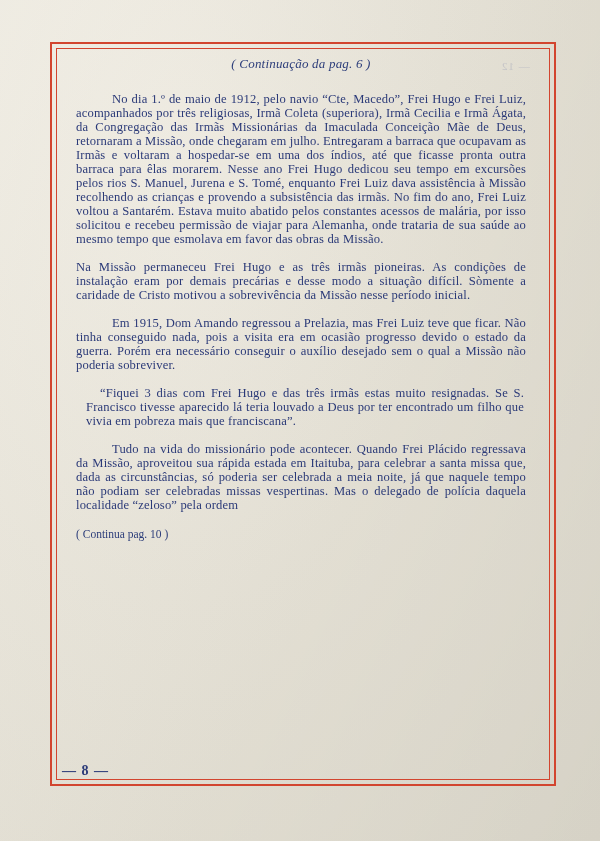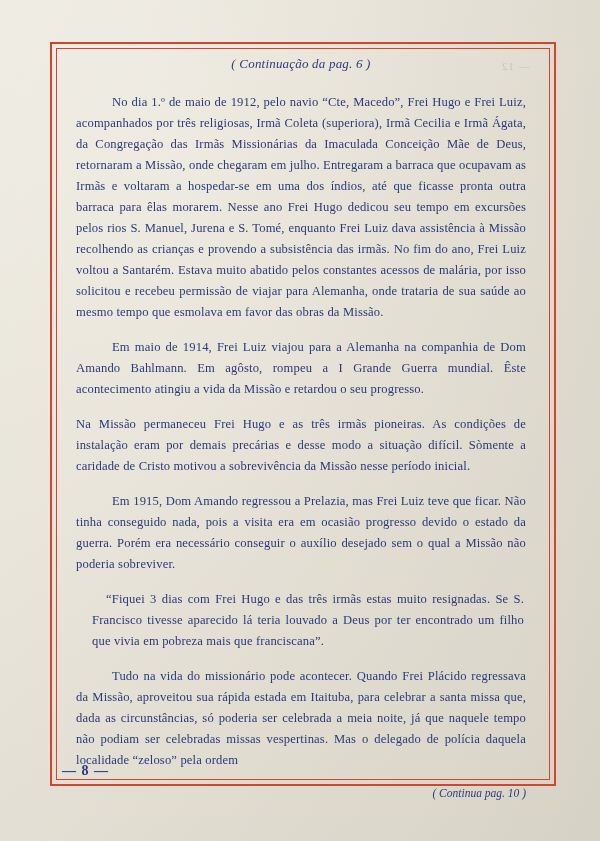--- a/index.html
+++ b/index.html
@@ -60,36 +60,35 @@
     font-size: 13px;
     color: #2c3d7a;
     letter-spacing: 0.2px;
     margin: 0 0 20px 0;
   }
   p.para {
     margin: 0 0 14px 0;
     text-align: justify;
     text-justify: inter-word;
     font-size: 12.6px;
-    line-height: 21px;
+    line-height: 14px;
     color: #2b3a78;
     letter-spacing: 0.15px;
     -webkit-font-smoothing: antialiased;
   }
   p.para.indent {
     text-indent: 36px;
   }
   p.para.quote {
     text-indent: 14px;
-    margin-left: 16px;
+    margin-left: 10px;
     margin-right: 2px;
   }
   .contin-bottom {
-    text-align: right;
-    font-style: italic;
+    text-align: left;
     font-size: 11.5px;
     color: #2c3d7a;
     margin: 16px 0 0 0;
   }
   .page-number {
     position: absolute;
     left: 62px;
     bottom: 62px;
     font-size: 14px;
     font-weight: bold;
@@ -117,21 +116,20 @@
   <div class="frame-outer"></div>
   <div class="frame-inner"></div>
 
   <div class="bleed">— 12</div>
 
   <div class="content">
 
     <p class="contin-top">( Continuação da pag. 6 )</p>
 
     <p class="para indent">No dia 1.º de maio de 1912, pelo navio “Cte, Macedo”, Frei Hugo e Frei Luiz, acompanhados por três religiosas, Irmã Coleta (superiora), Irmã Cecilia e Irmã Ágata, da Congregação das Irmãs Missionárias da Imaculada Conceição Mãe de Deus, retornaram a Missão, onde chegaram em julho. Entregaram a barraca que ocupavam as Irmãs e voltaram a hospedar-se em uma dos índios, até que ficasse pronta outra barraca para êlas morarem. Nesse ano Frei Hugo dedicou seu tempo em excursões pelos rios S. Manuel, Jurena e S. Tomé, enquanto Frei Luiz dava assistência à Missão recolhendo as crianças e provendo a subsistência das irmãs. No fim do ano, Frei Luiz voltou a Santarém. Estava muito abatido pelos constantes acessos de malária, por isso solicitou e recebeu permissão de viajar para Alemanha, onde trataria de sua saúde ao mesmo tempo que esmolava em favor das obras da Missão.</p>
-    <p class="para indent">Em maio de 1914, Frei Luiz viajou para a Alemanha na companhia de Dom Amando Bahlmann. Em agôsto, rompeu a I Grande Guerra mundial. Êste acontecimento atingiu a vida da Missão e retardou o seu progresso.</p>
     <p class="para">Na Missão permaneceu Frei Hugo e as três irmãs pioneiras. As condições de instalação eram por demais precárias e desse modo a situação difícil. Sòmente a caridade de Cristo motivou a sobrevivência da Missão nesse período inicial.</p>
     <p class="para indent">Em 1915, Dom Amando regressou a Prelazia, mas Frei Luiz teve que ficar. Não tinha conseguido nada, pois a visita era em ocasião progresso devido o estado da guerra. Porém era necessário conseguir o auxílio desejado sem o qual a Missão não poderia sobreviver.</p>
     <p class="para quote">“Fiquei 3 dias com Frei Hugo e das três irmãs estas muito resignadas. Se S. Francisco tivesse aparecido lá teria louvado a Deus por ter encontrado um filho que vivia em pobreza mais que franciscana”.</p>
     <p class="para indent">Tudo na vida do missionário pode acontecer. Quando Frei Plácido regressava da Missão, aproveitou sua rápida estada em Itaituba, para celebrar a santa missa que, dada as circunstâncias, só poderia ser celebrada a meia noite, já que naquele tempo não podiam ser celebradas missas vespertinas. Mas o delegado de polícia daquela localidade “zeloso” pela ordem</p>
 
     <p class="contin-bottom">( Continua pag. 10 )</p>
   </div>
 
   <div class="page-number">— 8 —</div>
 </div>

